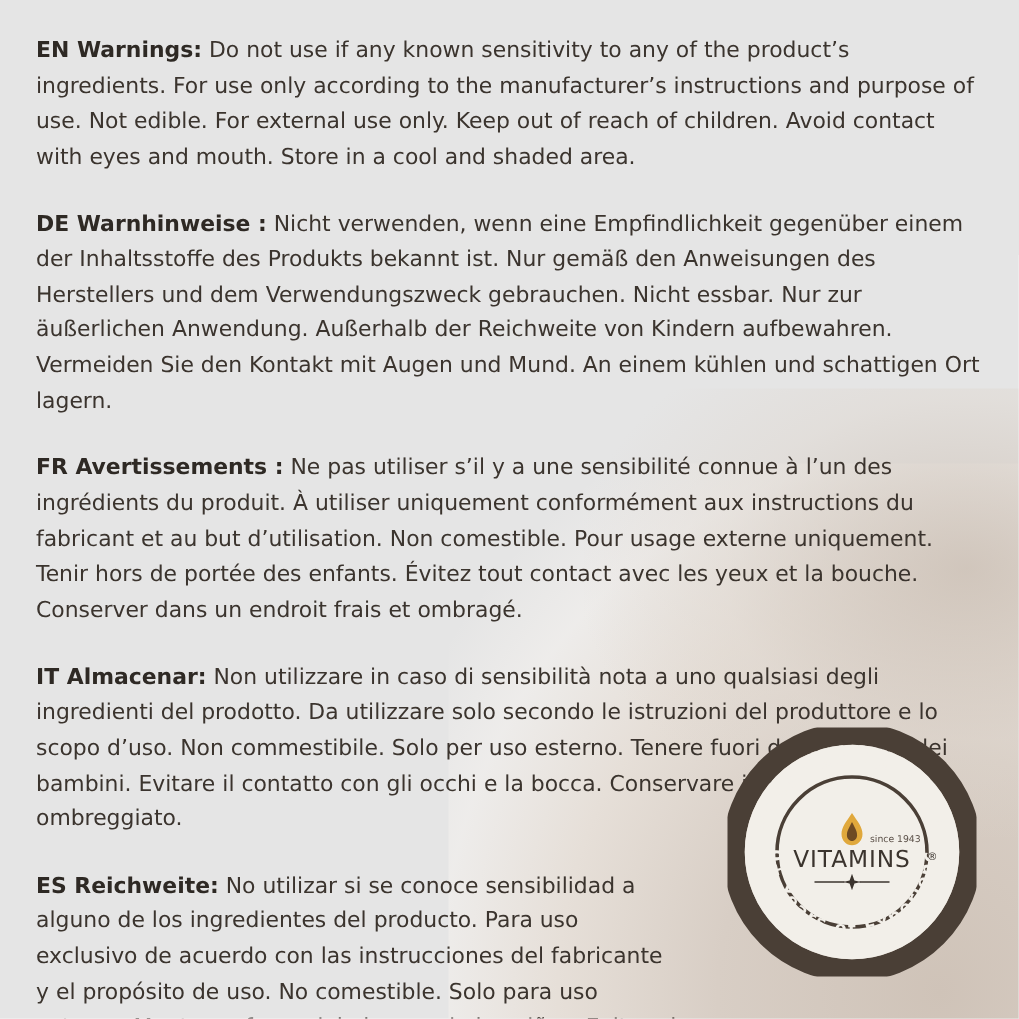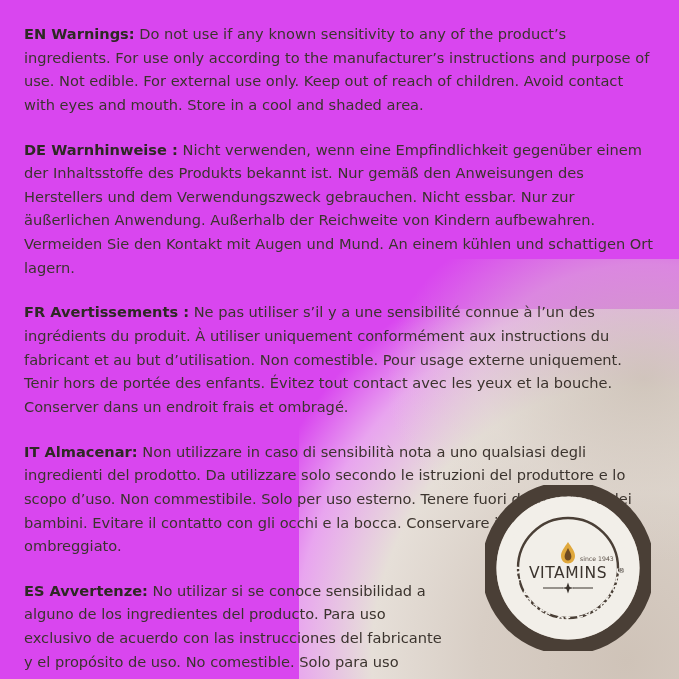--- a/index.html
+++ b/index.html
@@ -10,21 +10,21 @@
     width: 679px;
     height: 679px;
     font-family: "DejaVu Sans", sans-serif;
     background: #ffffff;
     overflow: hidden;
   }
   .page {
     position: relative;
     width: 679px;
     height: 679px;
-    background: #d946ef;
+    background: #e5e5e5;
     overflow: hidden;
   }
   
   .corner-wash {
     position: absolute;
     right: -40px;
     bottom: -60px;
     width: 420px;
     height: 430px;
     background: radial-gradient(ellipse at 78% 82%, #cfc3b8 0%, #d8cec5 32%, #e6dfd8 55%, rgba(245,242,239,0.55) 72%, rgba(255,255,255,0) 85%);
@@ -88,21 +88,21 @@
 
     <p class="para">
       <span class="lead">FR Avertissements :</span><span> Ne pas utiliser s’il y a une sensibilité connue à l’un des ingrédients du produit. À utiliser uniquement conformément aux instructions du fabricant et au but d’utilisation. Non comestible. Pour usage externe uniquement. Tenir hors de portée des enfants. Évitez tout contact avec les yeux et la bouche. Conserver dans un endroit frais et ombragé.</span>
     </p>
 
     <p class="para">
       <span class="lead">IT Almacenar:</span><span> Non utilizzare in caso di sensibilità nota a uno qualsiasi degli ingredienti del prodotto. Da utilizzare solo secondo le istruzioni del produttore e lo scopo d’uso. Non commestibile. Solo per uso esterno. Tenere fuori dalla portata dei bambini. Evitare il contatto con gli occhi e la bocca. Conservare in un luogo fresco e ombreggiato.</span>
     </p>
 
     <p class="para es">
-      <span class="lead">ES Avvertenze:</span><span> No utilizar si se conoce sensibilidad a alguno de los ingredientes del producto. Para uso exclusivo de acuerdo con las instrucciones del fabricante y el propósito de uso. No comestible. Solo para uso externo. Mantener fuera del alcance de los niños. Evitar el contacto con los ojos y la boca. Almacenar en un área fresca y sombreada.</span>
+      <span class="lead">ES Reichweite:</span><span> No utilizar si se conoce sensibilidad a alguno de los ingredientes del producto. Para uso exclusivo de acuerdo con las instrucciones del fabricante y el propósito de uso. No comestible. Solo para uso externo. Mantener fuera del alcance de los niños. Evitar el contacto con los ojos y la boca. Almacenar en un área fresca y sombreada.</span>
     </p>
 
   </div>
 
   <div class="seal">
     <svg width="166" height="166" viewBox="0 0 166 166" xmlns="http://www.w3.org/2000/svg">
       <defs>
         <path id="arcTop" d="M 25,83 A 58,58 0 0 1 141,83" fill="none"></path>
         <path id="arcBottom" d="M 28,83 A 55,55 0 0 0 138,83" fill="none"></path>
       </defs>

